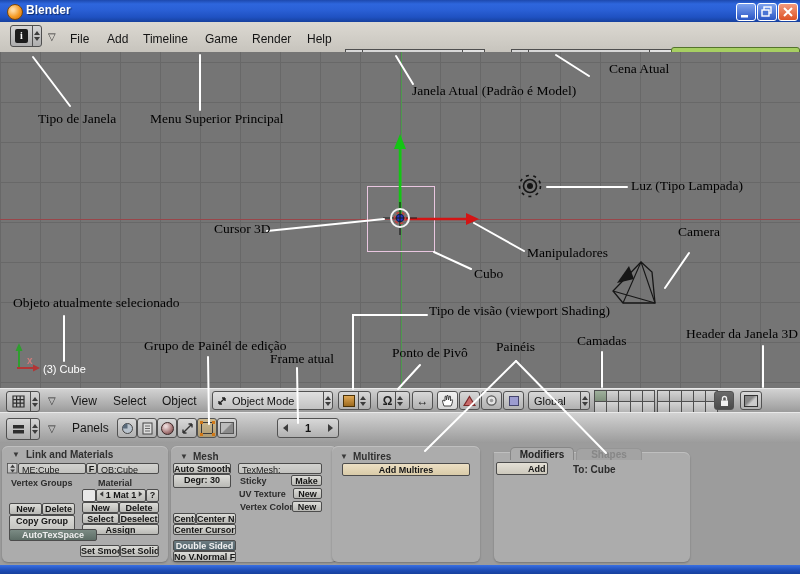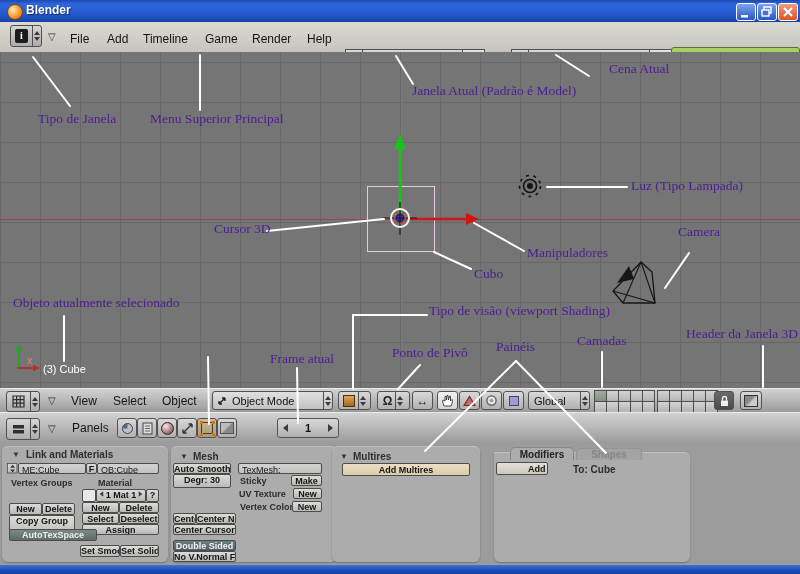--- a/index.html
+++ b/index.html
@@ -77,21 +77,21 @@
   .pbtn.pressed{background:linear-gradient(#7b8b84,#5d6d66);color:#eee;}
   .pbtn.pressed2{background:linear-gradient(#6b7b80,#50626a);color:#f2f2f2;}
   .pbtn.tan{background:linear-gradient(#ecdfc4,#d9cba8);}
   .plabel{position:absolute;font-size:9px;font-weight:bold;color:#2c2c2c;white-space:nowrap;}
   .tab{position:absolute;box-sizing:border-box;border-radius:5px 5px 0 0;font-size:10px;font-weight:bold;text-align:center;}
   .tab.active{background:#acacac;border:1px solid #878787;border-bottom:none;color:#222;}
   .tab.inactive{background:#a3a3a3;border:1px solid #959595;border-bottom:none;color:#878787;}
 
   
   .anno-svg{position:absolute;left:0;top:0;width:800px;height:574px;z-index:50;pointer-events:none;}
-  .anno{position:absolute;z-index:51;color:#4c1d95;font-family:"Liberation Serif",serif;font-size:13.5px;
+  .anno{position:absolute;z-index:51;color:#000000;font-family:"Liberation Serif",serif;font-size:13.5px;
     pointer-events:none;white-space:nowrap;}
   .bottom-border{position:absolute;left:0;top:565px;width:800px;height:9px;
     background:linear-gradient(180deg,#3a70e2,#1d4cb4 60%,#16409d);}
 </style>
 </head>
 <body>
 
 <div id="window">
 
   <div class="titlebar">
@@ -459,20 +459,21 @@
   <span class="anno" style="left:38px;top:111px;">Tipo de Janela</span>
   <span class="anno" style="left:412px;top:83px;">Janela Atual (Padrão é Model)</span>
   <span class="anno" style="left:150px;top:111px;">Menu Superior Principal</span>
   <span class="anno" style="left:609px;top:61px;">Cena Atual</span>
   <span class="anno" style="left:631px;top:178px;">Luz (Tipo Lampada)</span>
   <span class="anno" style="left:214px;top:221px;text-align:center;">Cursor 3D</span>
   <span class="anno" style="left:474px;top:266px;">Cubo</span>
   <span class="anno" style="left:527px;top:245px;">Manipuladores</span>
   <span class="anno" style="left:678px;top:224px;">Camera</span>
   <span class="anno" style="left:13px;top:295px;">Objeto atualmente selecionado</span>
+  <span class="anno" style="left:144px;top:338px;">Grupo de Painél de edição</span>
   <span class="anno" style="left:270px;top:351px;">Frame atual</span>
   <span class="anno" style="left:429px;top:303px;">Tipo de visão (viewport Shading)</span>
   <span class="anno" style="left:392px;top:345px;">Ponto de Pivô</span>
   <span class="anno" style="left:496px;top:339px;">Painéis</span>
   <span class="anno" style="left:577px;top:333px;">Camadas</span>
   <span class="anno" style="left:686px;top:326px;">Header da Janela 3D</span>
 
 </div>
 
 </body></html>

